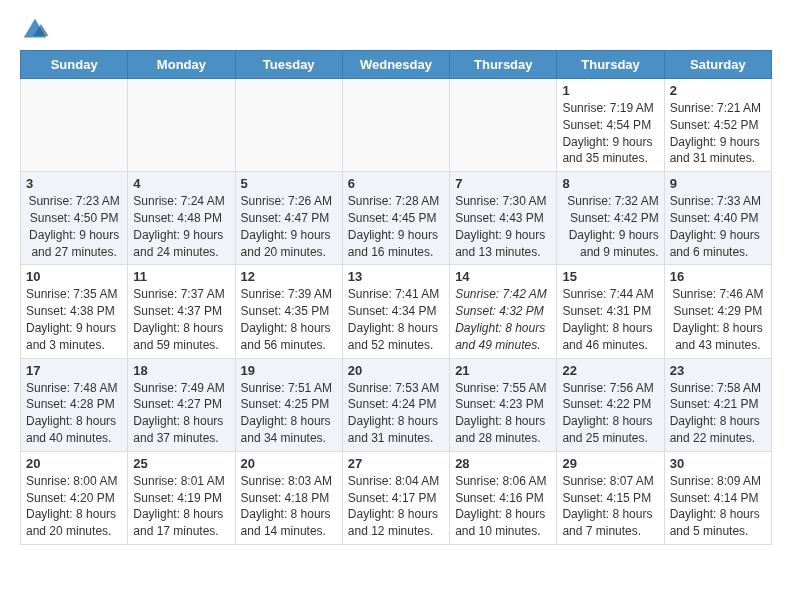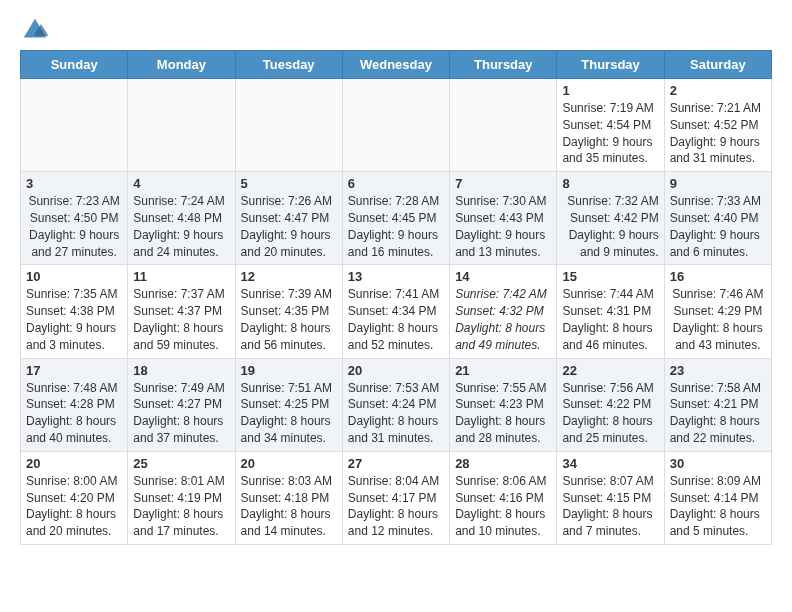--- a/index.html
+++ b/index.html
@@ -268,21 +268,21 @@
 and 12 minutes.</div>
             </td>
             <td class="cal-cell">
               <div class="day-num">28</div>
               <div class="day-info" style="white-space: pre-line;">Sunrise: 8:06 AM
 Sunset: 4:16 PM
 Daylight: 8 hours
 and 10 minutes.</div>
             </td>
             <td class="cal-cell">
-              <div class="day-num">34</div>
+              <div class="day-num">29</div>
               <div class="day-info" style="white-space: pre-line;">Sunrise: 8:07 AM
 Sunset: 4:15 PM
 Daylight: 8 hours
 and 7 minutes.</div>
             </td>
             <td class="cal-cell">
               <div class="day-num">30</div>
               <div class="day-info" style="white-space: pre-line;">Sunrise: 8:09 AM
 Sunset: 4:14 PM
 Daylight: 8 hours

